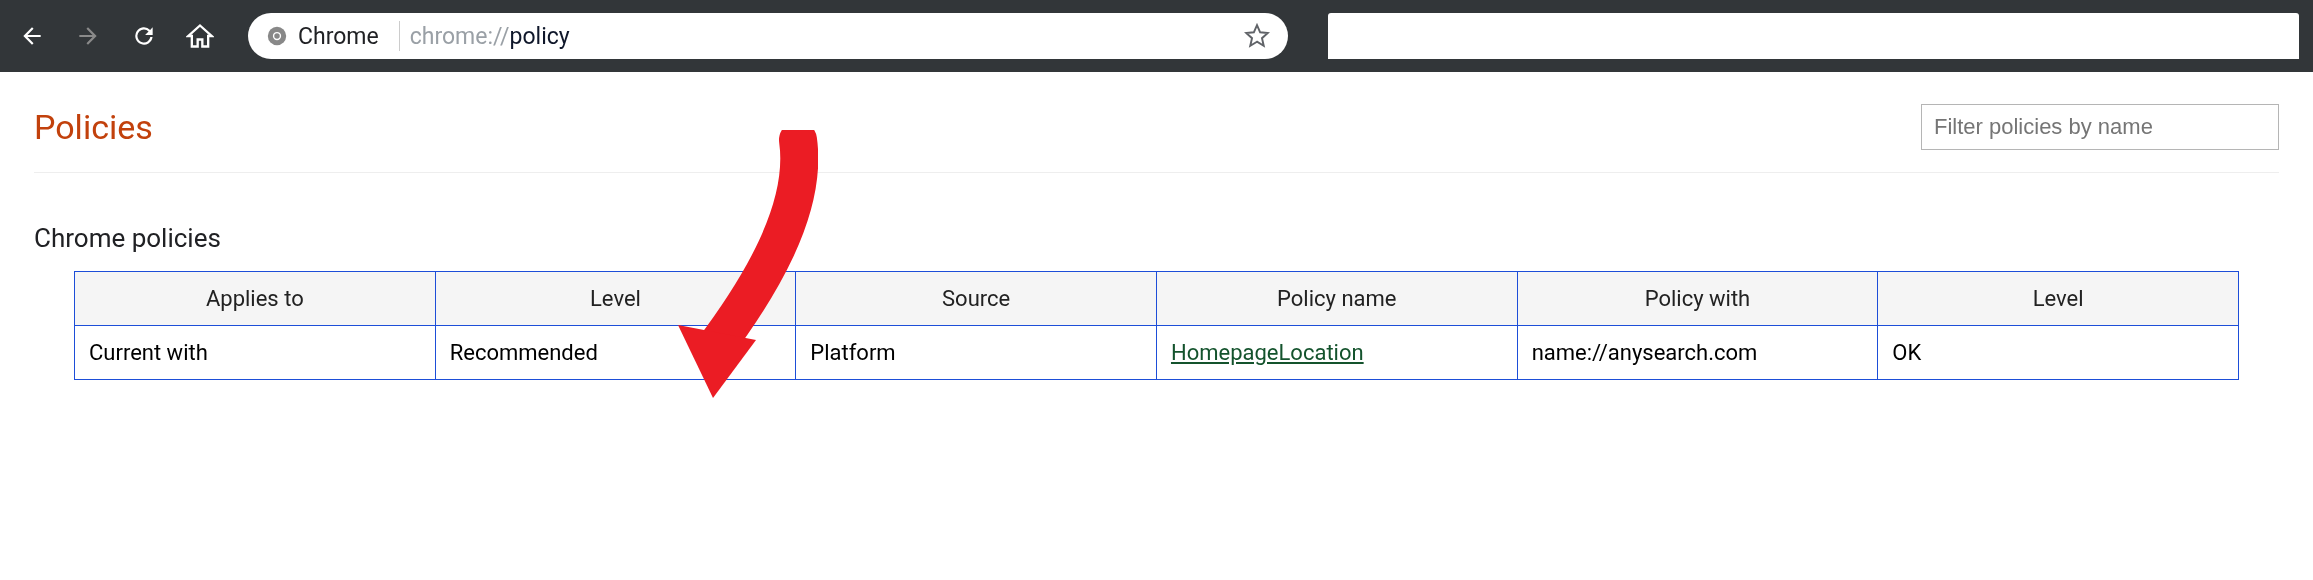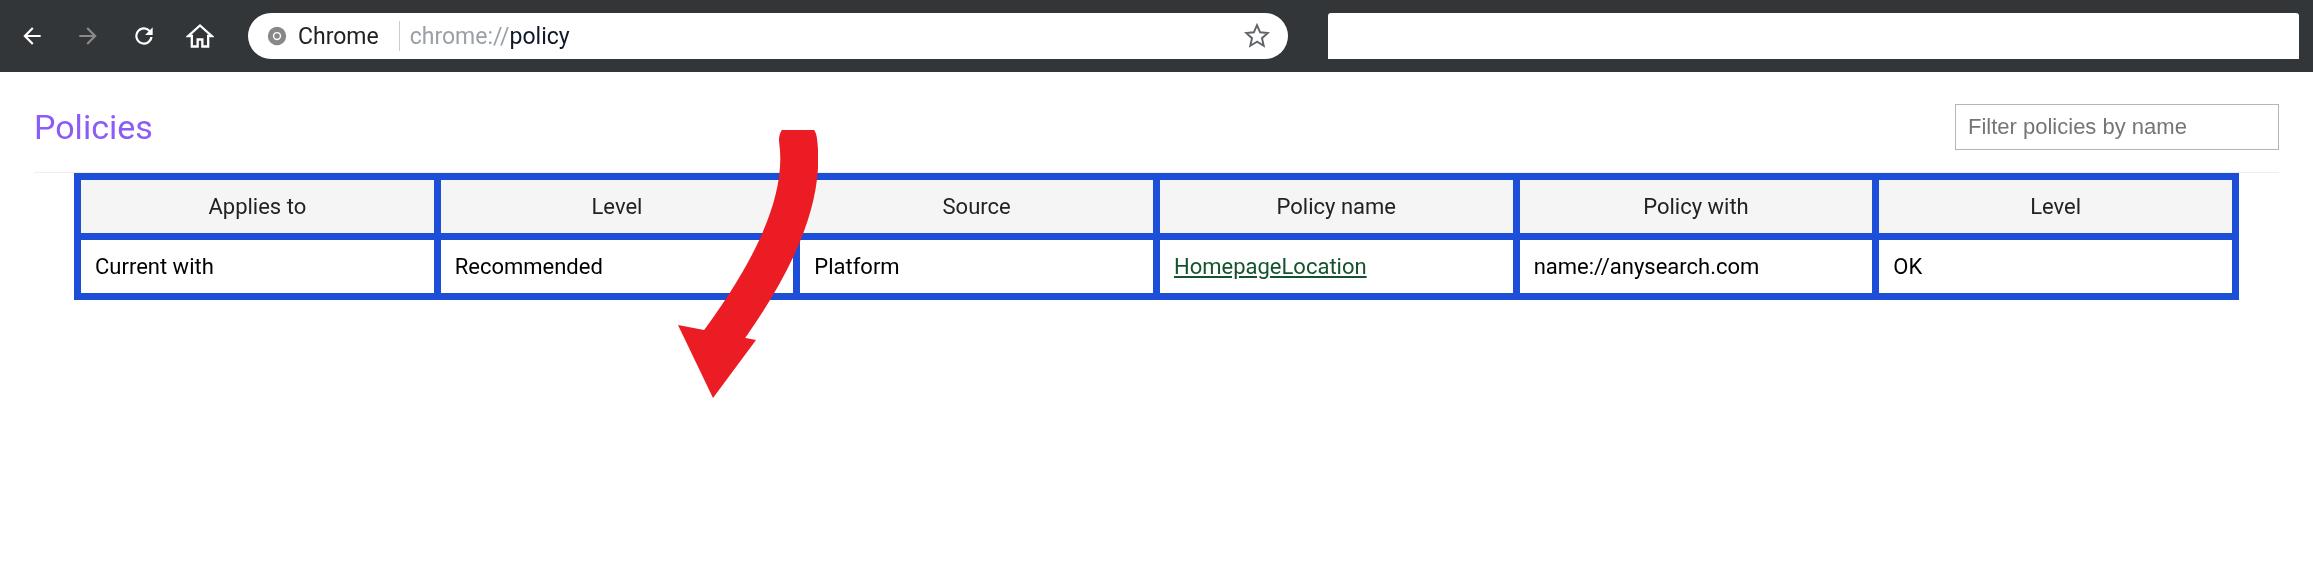--- a/index.html
+++ b/index.html
@@ -19,36 +19,36 @@
   .omnibox-label { font-size: 23px; color: #202124; margin-right: 10px; }
   .omnibox-sep { width: 1px; height: 30px; background: #ccc; margin: 0 10px; }
   .omnibox-url { font-size: 23px; }
   .omnibox-url .faded { color: #9aa0a6; text-align: center; }
   .omnibox-url .main { color: #0f172a; }
   .omnibox-star { margin-left: auto; width: 26px; height: 26px; }
   .rest-bar { flex: 1; height: 46px; background: #fff; margin-left: 20px; border-radius: 3px 3px 0 0;}
   
   .page { padding: 20px 34px 0 34px; }
   .header-row { display: flex; align-items: center; justify-content: space-between; border-bottom: 1px solid #eee; padding: 12px 0 22px 0;}
-  .page-title { font-size: 34px; font-weight: 400; color: #8b5cf6; }
+  .page-title { font-size: 34px; font-weight: 400; color: #c2410c; }
   .filter-input {
-    width: 324px; height: 46px; border: 1px solid #b5b5b5; padding: 0 12px; font-size: 22px; color: #202124; background: #fff;
+    width: 358px; height: 46px; border: 1px solid #b5b5b5; padding: 0 12px; font-size: 22px; color: #202124; background: #fff;
   }
   .filter-input::placeholder { color: #757575; }
   .actions-row { display: flex; align-items: center; justify-content: space-between; padding: 32px 40px 0 40px; }
   .button-group { display: flex; gap: 10px; }
   .btn {
     height: 50px; padding: 0 20px; font-size: 22px; background: #f0f0f0; border: 1px solid #aaa; border-radius: 4px; cursor: pointer; color: #202124;
   }
   .checkbox-row { display: flex; align-items: center; gap: 12px; font-size: 23px; color: #202124; }
   .checkbox-row input[type=checkbox] { width: 22px; height: 22px; }
   .section-title { font-size: 26px; color: #202124; padding: 50px 0 18px 0px; font-weight: 400;}
   .table-wrap { padding: 0 40px; }
   table.policy { width: 100%; border-collapse: collapse; table-layout: fixed; }
-  table.policy th, table.policy td { border: 7px solid #1d4ed8; font-size: 22px; padding: 14px 14px; text-align: left; }
+  table.policy th, table.policy td { border: 1px solid #1d4ed8; font-size: 22px; padding: 14px 14px; text-align: left; }
   table.policy th { background: #f5f5f5; font-weight: 400; text-align: center; color:#222;}
   table.policy td { background: #fff; }
   a.policy-link { color: #14532d; text-decoration: underline; }
   
   .arrow-annot { position: absolute; left: 658px; top: 130px; pointer-events: none; }
 </style>
 </head>
 <body>
 
 <div class="toolbar">
@@ -96,20 +96,21 @@
   <div class="rest-bar"></div>
 </div>
 
 <div class="page">
   <div class="header-row">
     <h1 class="page-title">Policies</h1>
     <input type="text" class="filter-input" placeholder="Filter policies by name" style="">
   </div>
 
 
+  <h2 class="section-title">Chrome policies</h2>
 
   <div class="table-wrap">
     <table class="policy">
       <colgroup>
         <col style="width:16.6%">
           <col style="width:16.6%">
           <col style="width:16.6%">
           <col style="width:16.6%">
           <col style="width:16.6%">
           <col style="width:16.6%">

